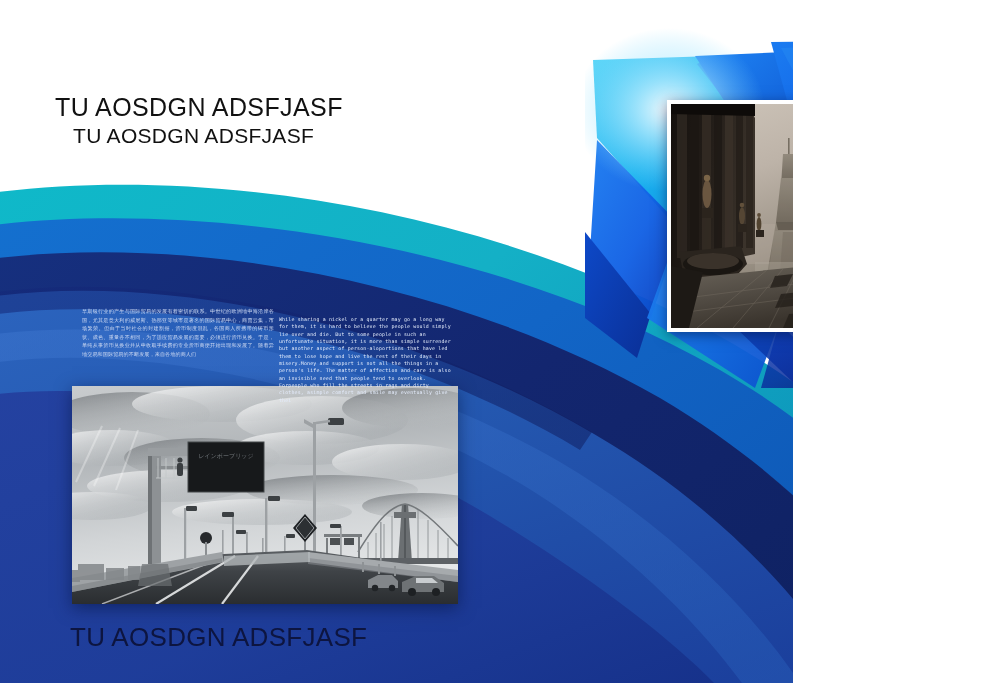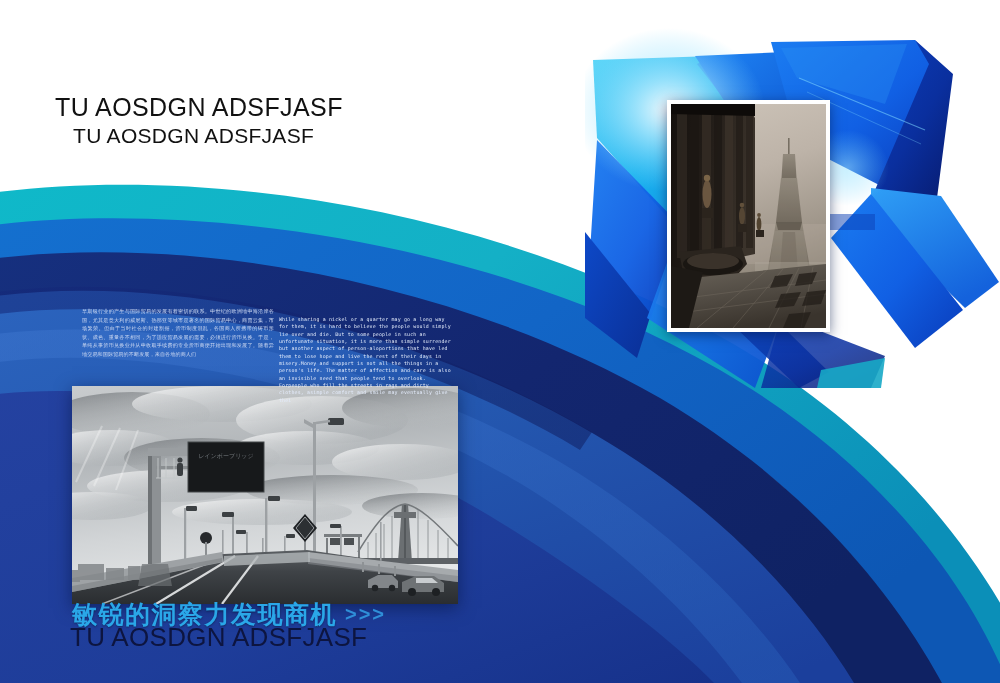--- a/index.html
+++ b/index.html
@@ -1,18 +1,18 @@
 <!DOCTYPE html>
 <html><head>
 <meta charset="utf-8">
 <style>
   html,body{margin:0;padding:0;background:#fff;}
   body{width:1000px;height:683px;overflow:hidden;
        font-family:"Liberation Sans","DejaVu Sans",sans-serif;}
-  #poster{position:relative;width:1000px;height:683px;background:#ffffff;overflow:hidden;}
+  #poster{position:relative;width:793px;height:683px;background:#ffffff;overflow:hidden;}
 
   
   .bg-svg{position:absolute;left:0;top:0;width:1000px;height:683px;}
 
   
   #headings{position:absolute;left:55px;top:92px;z-index:30;color:#111;}
   #headings .h1{font-size:25px;letter-spacing:.4px;line-height:1.22;white-space:nowrap;}
   #headings .h2{font-size:21px;letter-spacing:.3px;line-height:1.25;white-space:nowrap;margin-left:18px;}
   #headings .h3{font-size:21px;letter-spacing:.3px;line-height:1.25;white-space:nowrap;margin-left:18px;}
 
@@ -454,18 +454,15 @@
         <rect x="6" y="178" width="26" height="16"></rect>
         <rect x="34" y="182" width="18" height="12"></rect>
         <rect x="56" y="180" width="12" height="14"></rect>
         <rect x="0" y="184" width="8" height="12"></rect>
       </g>
 
       <path d="M 70,178 L 96,178 L 100,200 L 66,200 Z" fill="#6b6f72" opacity="0.7"></path>
     </svg>
   </div>
 
-  <div id="caption">
-    <span class="cn">敏锐的洞察力发现商机</span><span class="arrows">&gt;&gt;&gt;</span>
-  </div>
   <div id="caption-sub">TU AOSDGN ADSFJASF</div>
 
 </div>
 
 </body></html>

